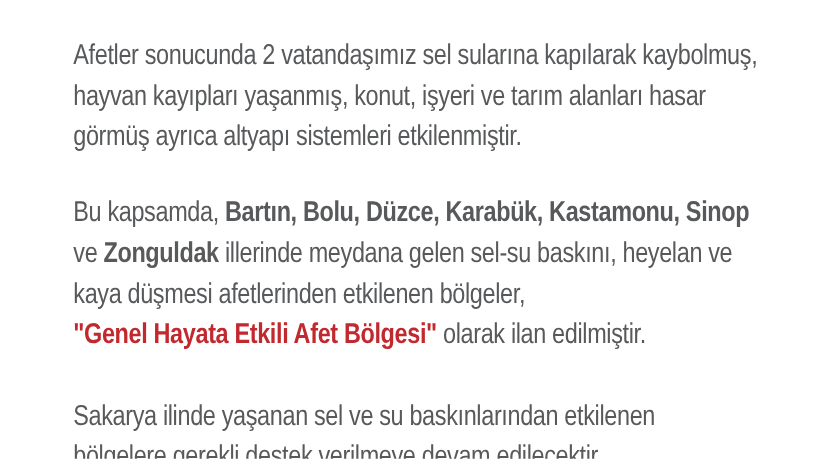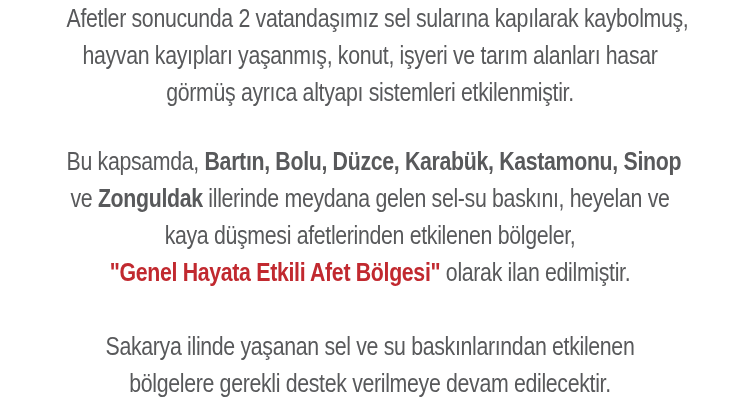--- a/index.html
+++ b/index.html
@@ -9,22 +9,23 @@
   body {
     width: 740px;
     height: 417px;
     overflow: hidden;
     background: #ffffff;
     font-family: "Liberation Sans", sans-serif;
   }
   .slide {
     width: 740px;
     height: 294px;
+    padding-top: 31px;
     box-sizing: border-box;
-    text-align: center;
+    text-align: left;
   }
   .para {
     margin: 0;
     font-size: 26px;
     line-height: 37px;
     font-weight: 400;
     color: #58595b;
     letter-spacing: -0.4px;
     
     transform: scaleX(0.82);

